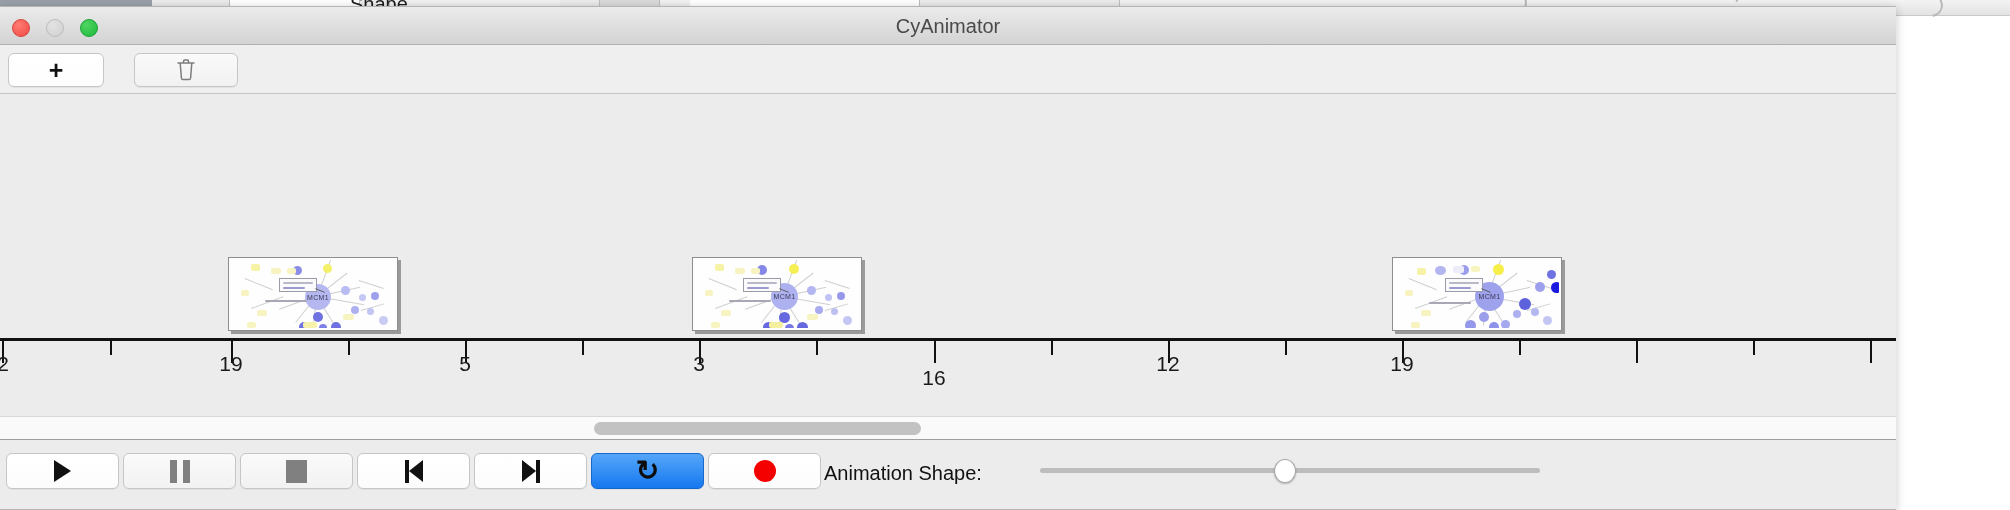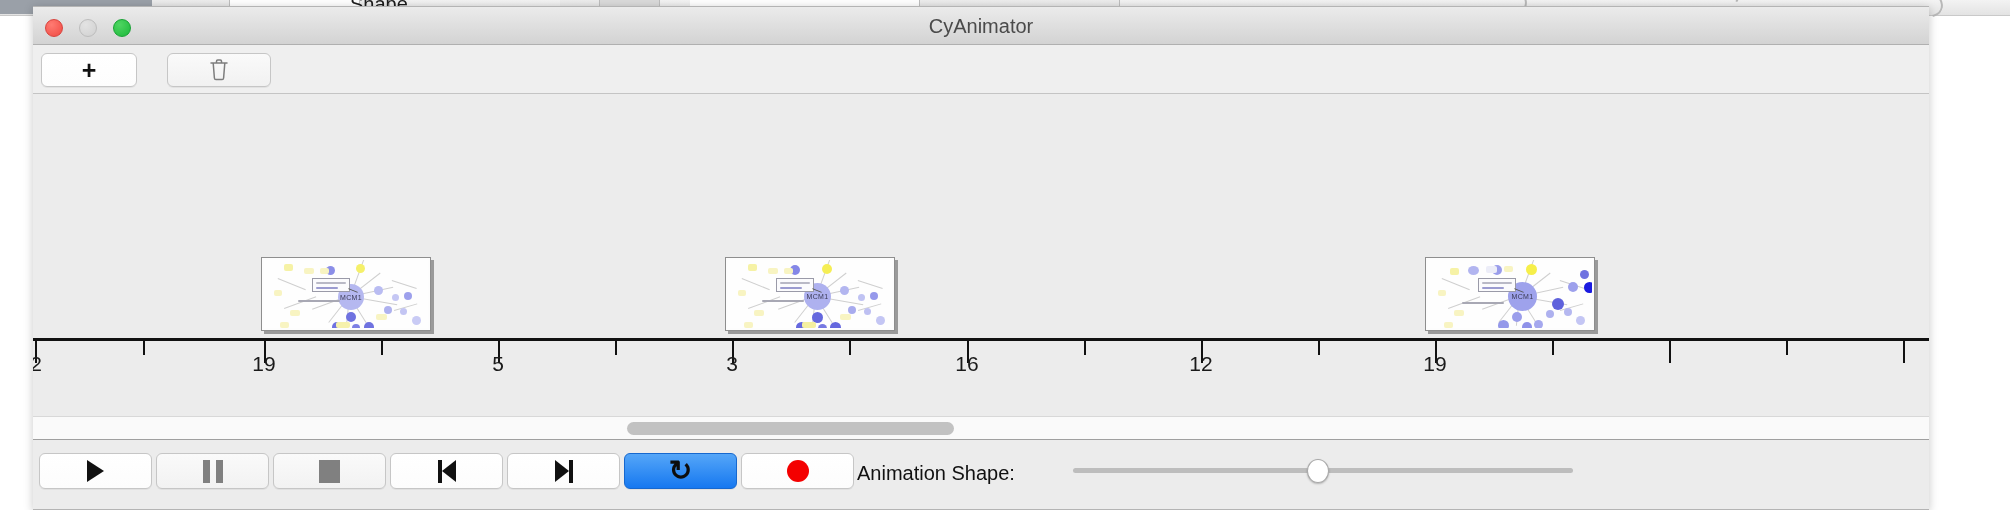--- a/index.html
+++ b/index.html
@@ -36,21 +36,20 @@
   }
 
   
   #window {
     position: absolute; left: 0; top: 6px;
     width: 1896px; height: 504px;
     background: #ececec;
     border: 1px solid #b4b4b4;
     border-left: none; border-right: none;
     box-shadow: 0 2px 9px rgba(0,0,0,.22);
-    margin-left: 33px;
   }
 
   
   #titlebar {
     position: relative; height: 38px;
     background: linear-gradient(#ebebeb, #d3d3d3);
     border-bottom: 1px solid #b0b0b0;
   }
   .traffic { position: absolute; top: 12px; display: flex; gap: 16px; left: 12px; }
   .light { width: 18px; height: 18px; border-radius: 50%; }
@@ -378,21 +377,21 @@
     <div class="tick" style="left:1519px;top:247px;height:14px;"></div>
     <div class="tick" style="left:1636px;top:247px;height:22px;"></div>
     <div class="tick" style="left:1753px;top:247px;height:14px;"></div>
     <div class="tick" style="left:1870px;top:247px;height:22px;"></div>
     <div class="tick" style="left:1987px;top:247px;height:14px;"></div>
 
     <div class="tick-label" style="left:2px;top:258px;transform:translateX(-40%);">2</div>
     <div class="tick-label" style="left:231px;top:258px;">19</div>
     <div class="tick-label" style="left:465px;top:258px;">5</div>
     <div class="tick-label" style="left:699px;top:258px;">3</div>
-    <div class="tick-label" style="left:934px;top:258px;">16</div>
+    <div class="tick-label" style="left:934px;top:272px;">16</div>
     <div class="tick-label" style="left:1168px;top:258px;">12</div>
     <div class="tick-label" style="left:1402px;top:258px;">19</div>
 
   </div>
 
   <div id="hscroll">
     <div id="hscroll-thumb" style="left:594px;width:327px;"></div>
   </div>
 
   <div id="playbar">

